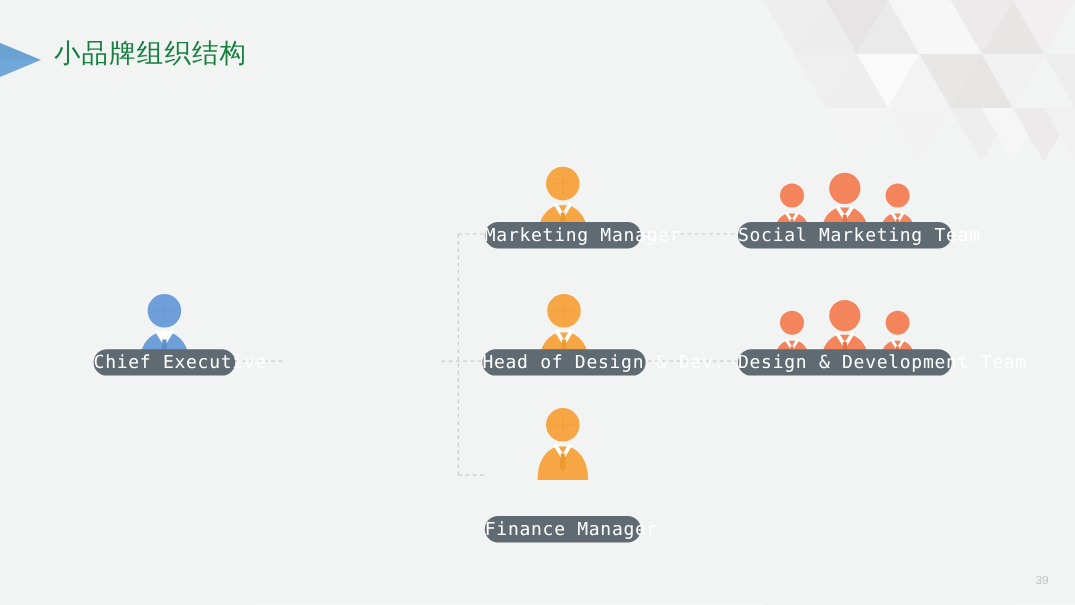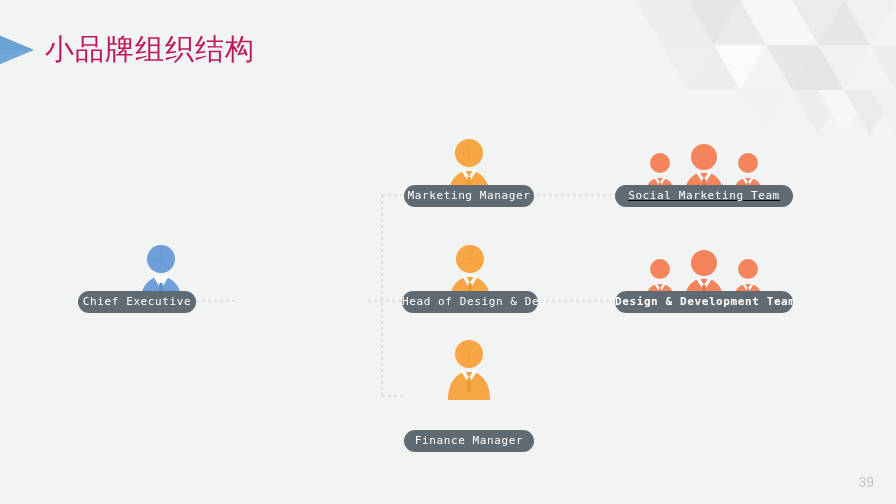--- a/index.html
+++ b/index.html
@@ -33,22 +33,22 @@
     position: absolute;
     left: 0px;
     top: 28px;
     width: 40px;
     height: 44px;
   }
   .slide-title {
     position: absolute;
     left: 45px;
     top: 30px;
-    font-size: 29px;
-    color: #be185d;
+    font-size: 22px;
+    color: #15803d;
     letter-spacing: 1px;
     white-space: nowrap;
     font-family: Liberation Serif, serif;
   }
 
   
   .wires {
     position: absolute;
     left: 0; top: 0;
     width: 896px; height: 504px;
@@ -65,39 +65,39 @@
     position: relative;
     display: block;
     margin-bottom: -14px;
   }
   .pill {
     position: relative;
     background: #606a72;
     border-radius: 14px;
     color: #ffffff;
     font-family: "DejaVu Sans Mono", "Liberation Mono", monospace;
-    font-size: 11px;
+    font-size: 15px;
     letter-spacing: 0.6px;
     text-align: center;
     line-height: 22px;
     height: 22px;
     white-space: nowrap;
     z-index: 3;
   }
   .pill.w-single { width: 118px; }
   .pill.w-mid    { width: 130px; }
   .pill.w-wide   { width: 136px; text-align: center; }
   .pill.w-team   { width: 178px; }
 
   
   .page-num {
     position: absolute;
     right: 22px;
     bottom: 14px;
-    font-size: 14px;
+    font-size: 10px;
     color: #c3c6c7;
     font-family: "Liberation Sans", sans-serif;
   }
 </style>
 </head>
 <body>
 
 <div class="slide">
 
   <svg class="poly-corner" viewBox="0 0 260 150" preserveAspectRatio="none">
@@ -145,21 +145,21 @@
       <path d="M382,195 L404,195"></path>
 
       <path d="M382,396 L404,396"></path>
 
       <line x1="537" y1="195" x2="614" y2="195"></line>
 
       <line x1="540" y1="301" x2="614" y2="301"></line>
     </g>
   </svg>
 
-  <div class="node" style="left:78px; top:243px;align-items:flex-end;">
+  <div class="node" style="left:78px; top:243px;">
     <svg class="node-figure" width="70" height="62" viewBox="0 0 70 62">
       <circle cx="35" cy="16" r="14" fill="#6f9fd8"></circle>
       <path d="M35,13.5 a6,6 0 0 1 0,0 M27,16 h16 M35,8 v16" stroke="#6496d2" stroke-width="1" fill="none" opacity="0.55"></path>
       <path d="M14,62 C14,44 22,37 30,34 L40,34 C48,37 56,44 56,62 Z" fill="#6f9fd8"></path>
       <path d="M30,34 L35,44 L40,34 L36,32 L34,32 Z" fill="#ffffff"></path>
       <path d="M27,33 L35,46 L43,33 L40,31.5 L35,40 L30,31.5 Z" fill="#ffffff"></path>
       <path d="M33.4,40 L36.6,40 L37.6,52 L35,55 L32.4,52 Z" fill="#5f8fc8"></path>
     </svg>
     <div class="pill w-single">Chief Executive</div>
   </div>
@@ -191,21 +191,21 @@
     <svg class="node-figure" width="70" height="62" viewBox="0 0 70 62">
       <circle cx="35" cy="16" r="14" fill="#f6a644"></circle>
       <path d="M27,16 h16 M35,8 v16" stroke="#ef9c34" stroke-width="1" fill="none" opacity="0.5"></path>
       <path d="M14,62 C14,44 22,37 30,34 L40,34 C48,37 56,44 56,62 Z" fill="#f6a644"></path>
       <path d="M27,33 L35,46 L43,33 L40,31.5 L35,40 L30,31.5 Z" fill="#ffffff"></path>
       <path d="M33.4,40 L36.6,40 L37.6,52 L35,55 L32.4,52 Z" fill="#ec9a33"></path>
     </svg>
     <div class="pill w-mid">Finance Manager</div>
   </div>
 
-  <div class="node" style="left:615px; top:143px;text-decoration:underline;">
+  <div class="node" style="left:615px; top:143px;">
     <svg class="node-figure" width="178" height="56" viewBox="0 0 178 56">
 
       <g>
         <circle cx="45" cy="20" r="10" fill="#f3845c"></circle>
         <path d="M30,56 C30,42 35,37 41,35 L49,35 C55,37 60,42 60,56 Z" fill="#f3845c"></path>
         <path d="M39,34.5 L45,44 L51,34.5 L48.8,33.5 L45,39.5 L41.2,33.5 Z" fill="#ffffff"></path>
         <path d="M43.8,39.5 L46.2,39.5 L46.9,49 L45,51 L43.1,49 Z" fill="#ea7a52"></path>
       </g>
 
       <g>
@@ -218,21 +218,21 @@
       <g>
         <circle cx="89" cy="14" r="13" fill="#f3845c"></circle>
         <path d="M69,56 C69,39 76,33 83,30 L95,30 C102,33 109,39 109,56 Z" fill="#f3845c"></path>
         <path d="M81,29.5 L89,42 L97,29.5 L94.2,28 L89,36 L83.8,28 Z" fill="#ffffff"></path>
         <path d="M87.4,36 L90.6,36 L91.5,48 L89,51 L86.5,48 Z" fill="#e8744c"></path>
       </g>
     </svg>
     <div class="pill w-team">Social Marketing Team</div>
   </div>
 
-  <div class="node" style="left:615px; top:249px;font-weight:bold;">
+  <div class="node" style="left:615px; top:249px;">
     <svg class="node-figure" width="178" height="56" viewBox="0 0 178 56">
       <g>
         <circle cx="45" cy="20" r="10" fill="#f3845c"></circle>
         <path d="M30,56 C30,42 35,37 41,35 L49,35 C55,37 60,42 60,56 Z" fill="#f3845c"></path>
         <path d="M39,34.5 L45,44 L51,34.5 L48.8,33.5 L45,39.5 L41.2,33.5 Z" fill="#ffffff"></path>
         <path d="M43.8,39.5 L46.2,39.5 L46.9,49 L45,51 L43.1,49 Z" fill="#ea7a52"></path>
       </g>
       <g>
         <circle cx="133" cy="20" r="10" fill="#f3845c"></circle>
         <path d="M118,56 C118,42 123,37 129,35 L137,35 C143,37 148,42 148,56 Z" fill="#f3845c"></path>

